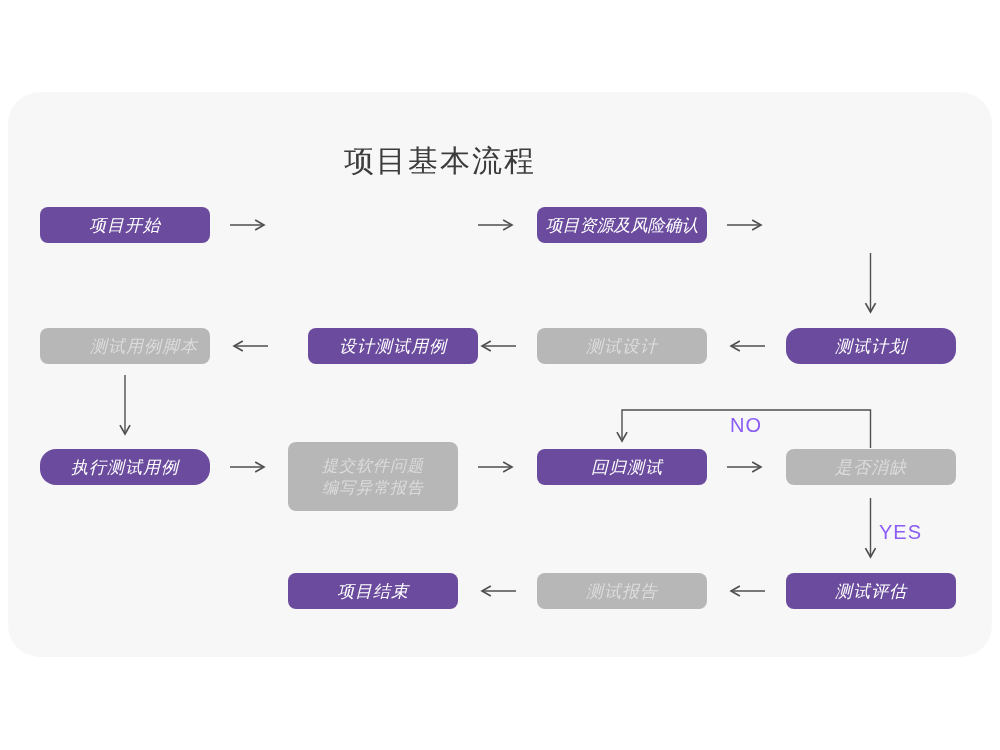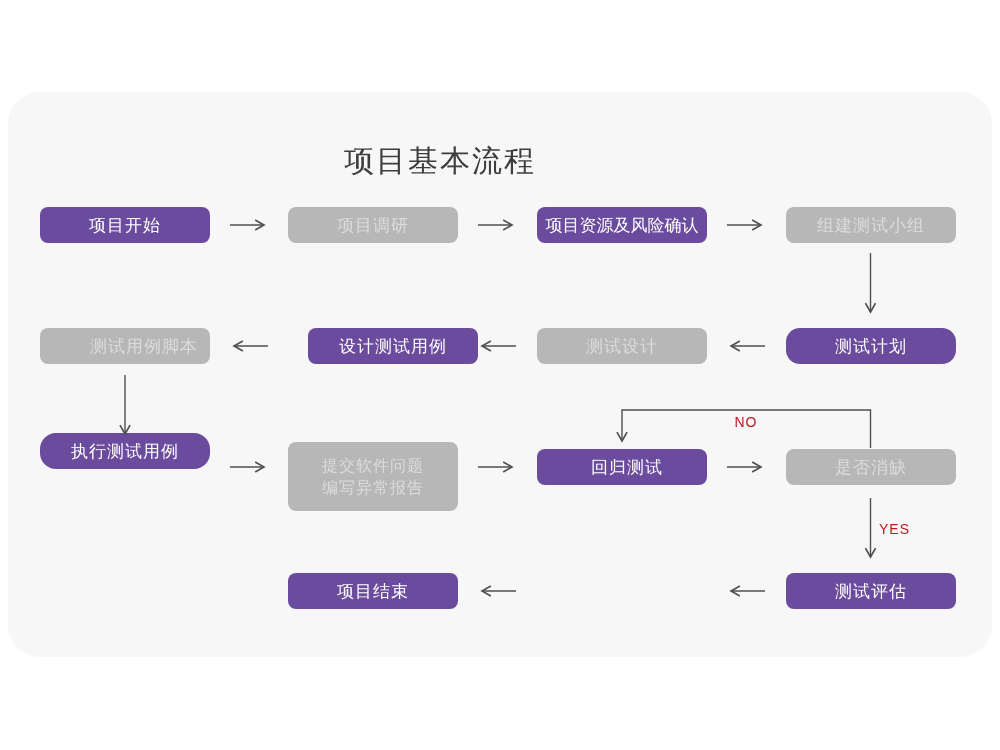--- a/index.html
+++ b/index.html
@@ -42,36 +42,37 @@
     height: 36px;
     border-radius: 8px;
     display: flex;
     flex-direction: column;
     align-items: center;
     justify-content: center;
     font-size: 17px;
     letter-spacing: 1px;
     line-height: 21px;
     text-align: center;
+    font-style: italic;
   }
   .node.purple { background: var(--purple, #6b4b9d); color: #ffffff; }
   .node.gray   { background: var(--gray, #b7b7b7);   color: #dcdcdc; }
 
   
   .n-start        { left: 40px;  top: 207px; }
   .n-research     { left: 288px; top: 207px; }
   .n-risk         { left: 537px; top: 207px; letter-spacing: 0; }
   .n-team         { left: 786px; top: 207px; }
   
   .n-case-script  { left: 40px;  top: 328px; padding-left: 38px; }
   .n-case-design  { left: 288px; top: 328px; margin-left: 20px; }
   .n-test-design  { left: 537px; top: 328px; }
   .n-plan         { left: 786px; top: 328px; border-radius: 14px; }
   
-  .n-execute      { left: 40px;  top: 433px; border-radius: 16px; }
+  .n-execute      { left: 40px;  top: 449px; border-radius: 16px; }
   .n-issue-report { left: 288px; top: 442px; height: 69px; font-size: 16px; line-height: 22px; }
   .n-regression   { left: 537px; top: 449px; padding-left: 10px; }
   .n-defect-check { left: 786px; top: 449px; }
   
   .n-end          { left: 288px; top: 573px; }
   .n-test-report  { left: 537px; top: 573px; }
   .n-evaluate     { left: 786px; top: 573px; }
 
   .edges {
     position: absolute;
@@ -85,47 +86,41 @@
     fill: none;
   }
   .edges marker path {
     stroke: var(--arrow, #4f4f4f);
     stroke-width: 1.3;
     fill: none;
   }
 
   .edge-label {
     position: absolute;
-    font-size: 14px;
+    font-size: 20px;
     letter-spacing: 1px;
-    color: #b91c1c;
+    color: #8b5cf6;
   }
   .label-no  { left: 710px; top: 414px; width: 72px; text-align: center; }
   .label-yes { left: 879px; top: 521px; }
 </style>
 </head>
 <body>
 
 <div class="stage">
 
   <div class="card"></div>
 
   <div class="title">项目基本流程</div>
 
   <div class="node purple n-start">
     <span>项目开始</span>
   </div>
-  <div class="node gray n-research">
-    <span>项目调研</span>
-  </div>
   <div class="node purple n-risk">
     <span>项目资源及风险确认</span>
-  </div>
-  <div class="node gray n-team">
-    <span>组建测试小组</span>
   </div>
 
   <div class="node gray n-case-script">
     <span>测试用例脚本</span>
   </div>
   <div class="node purple n-case-design">
     <span>设计测试用例</span>
   </div>
   <div class="node gray n-test-design">
     <span>测试设计</span>
@@ -143,20 +138,23 @@
   </div>
   <div class="node purple n-regression">
     <span>回归测试</span>
   </div>
   <div class="node purple n-end">
     <span>项目结束</span>
   </div>
 
   <div class="node gray n-defect-check">
     <span>是否消缺</span>
+  </div>
+  <div class="node gray n-test-report">
+    <span>测试报告</span>
   </div>
   <div class="node purple n-evaluate">
     <span>测试评估</span>
   </div>
 
   <svg class="edges" viewBox="0 0 1000 750" xmlns="http://www.w3.org/2000/svg" aria-hidden="true">
     <defs>
       <marker id="ah" viewBox="0 0 10 10" refX="8" refY="5" markerWidth="9" markerHeight="9" orient="auto">
         <path d="M1,1 L8,5 L1,9"></path>
       </marker>

